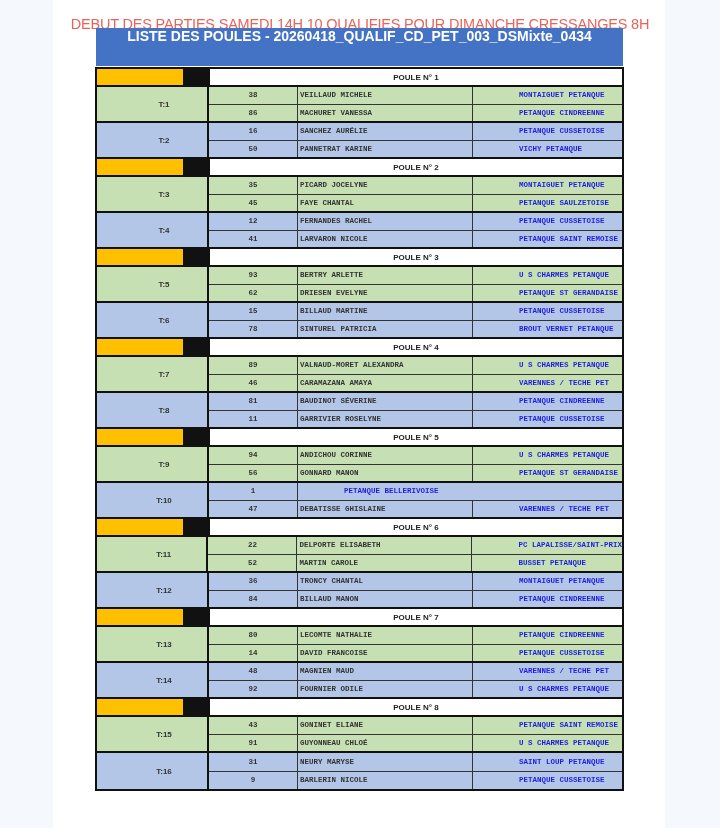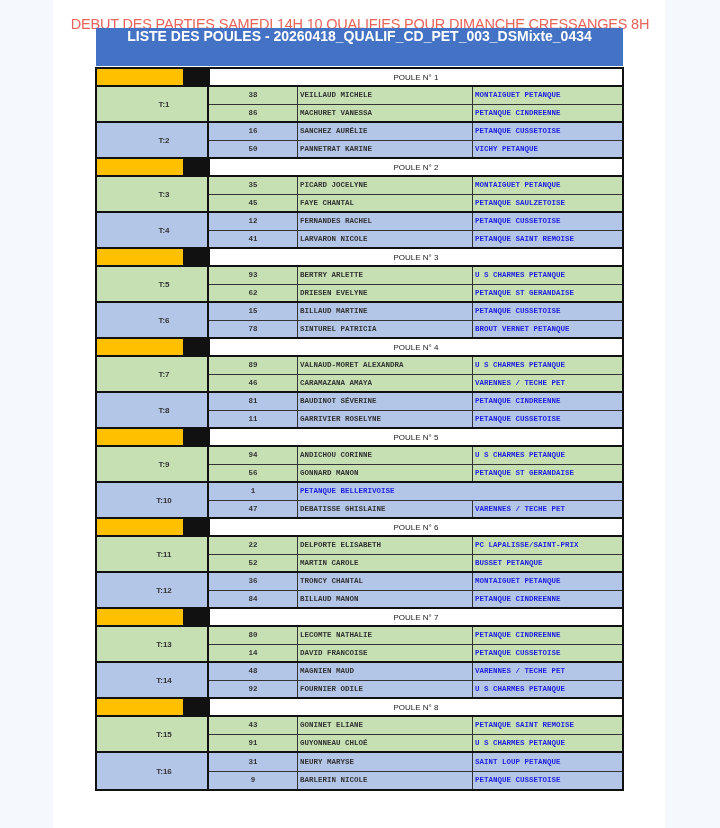--- a/index.html
+++ b/index.html
@@ -57,21 +57,21 @@
   .poule-head .swatch {
     width: 88px;
     background: #ffc000;
     border-right: 2px solid #111;
     box-sizing: border-box;
   }
   .poule-head .label {
     flex: 1;
     background: #fff;
     font-size: 8px;
-    font-weight: normal;
+    font-weight: bold;
     color: #222;
     display: flex; align-items: center; justify-content: center; margin-left: 25px;
   }
   .team {
     display: flex;
     height: 36px;
     border-bottom: 2px solid #111;
     box-sizing: border-box;
   }
   .team.green { background: #c6e0b4; }
@@ -111,20 +111,21 @@
     padding-left: 2px;
     color: #333;
     white-space: nowrap;
   }
   .player .club {
     flex: 1;
     display: flex; align-items: center;
     padding-left: 2px;
     color: #1f1fe0;
     white-space: nowrap;
+    margin-left: 44px;
   }
 </style>
 </head>
 <body>
 
 <div class="sheet"></div>
 
 <div class="top-note">DEBUT DES PARTIES SAMEDI 14H 10 QUALIFIES POUR DIMANCHE CRESSANGES 8H</div>
 
 <div class="banner">

